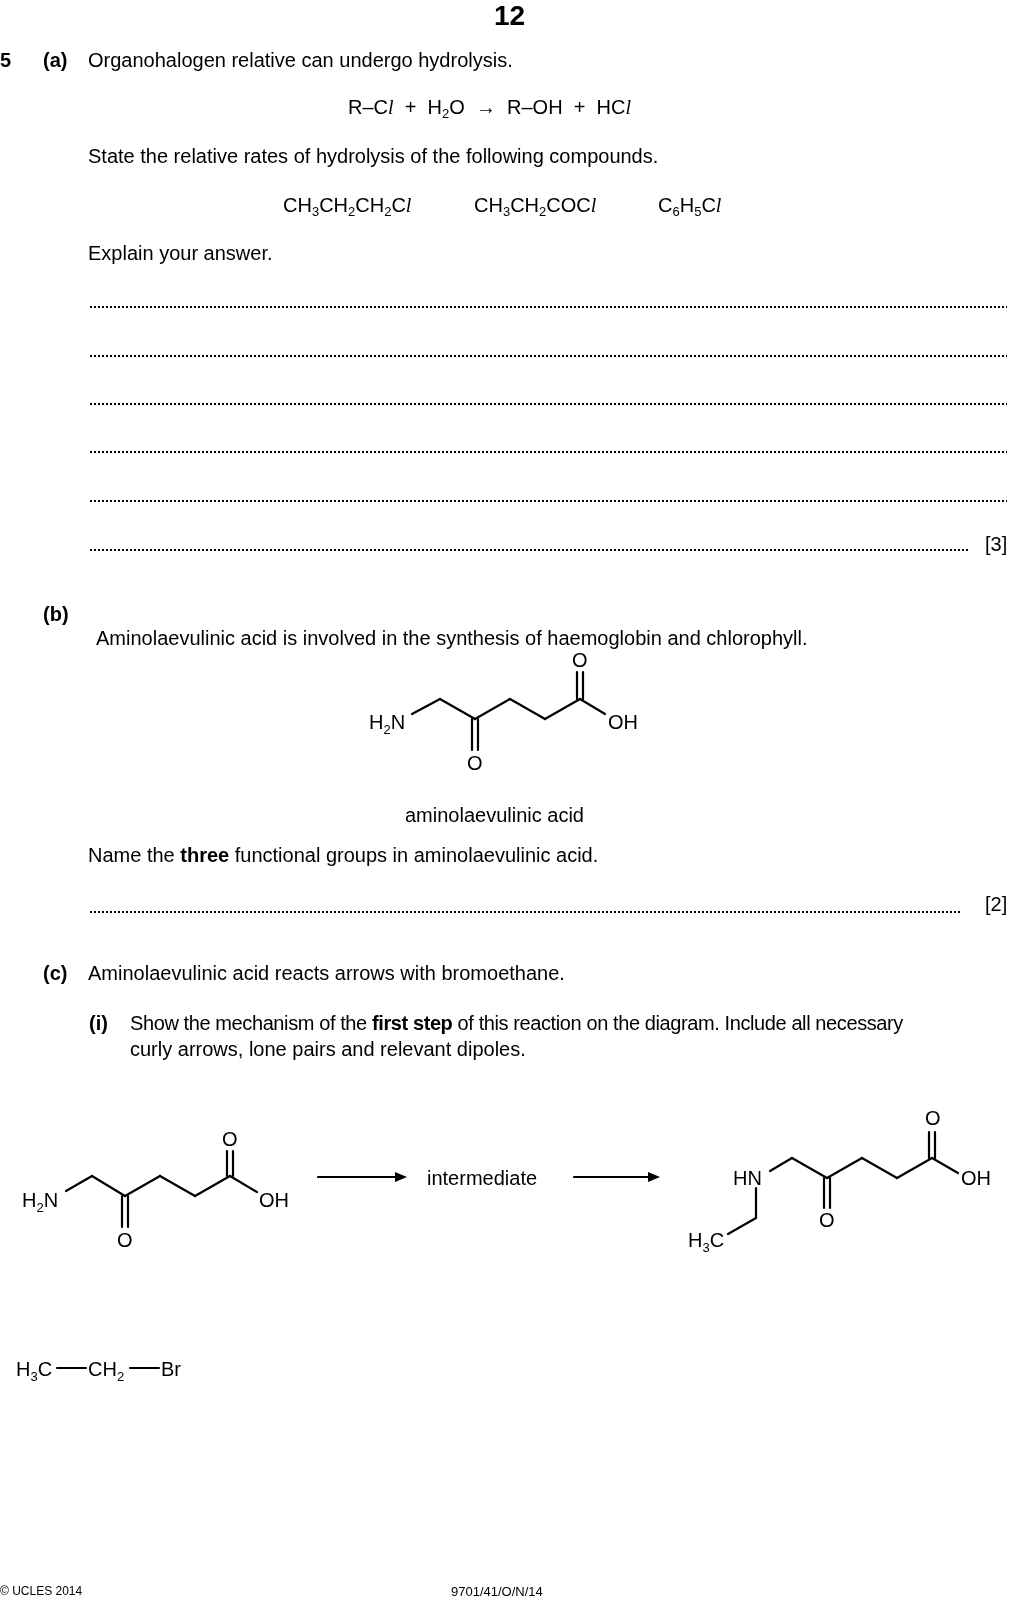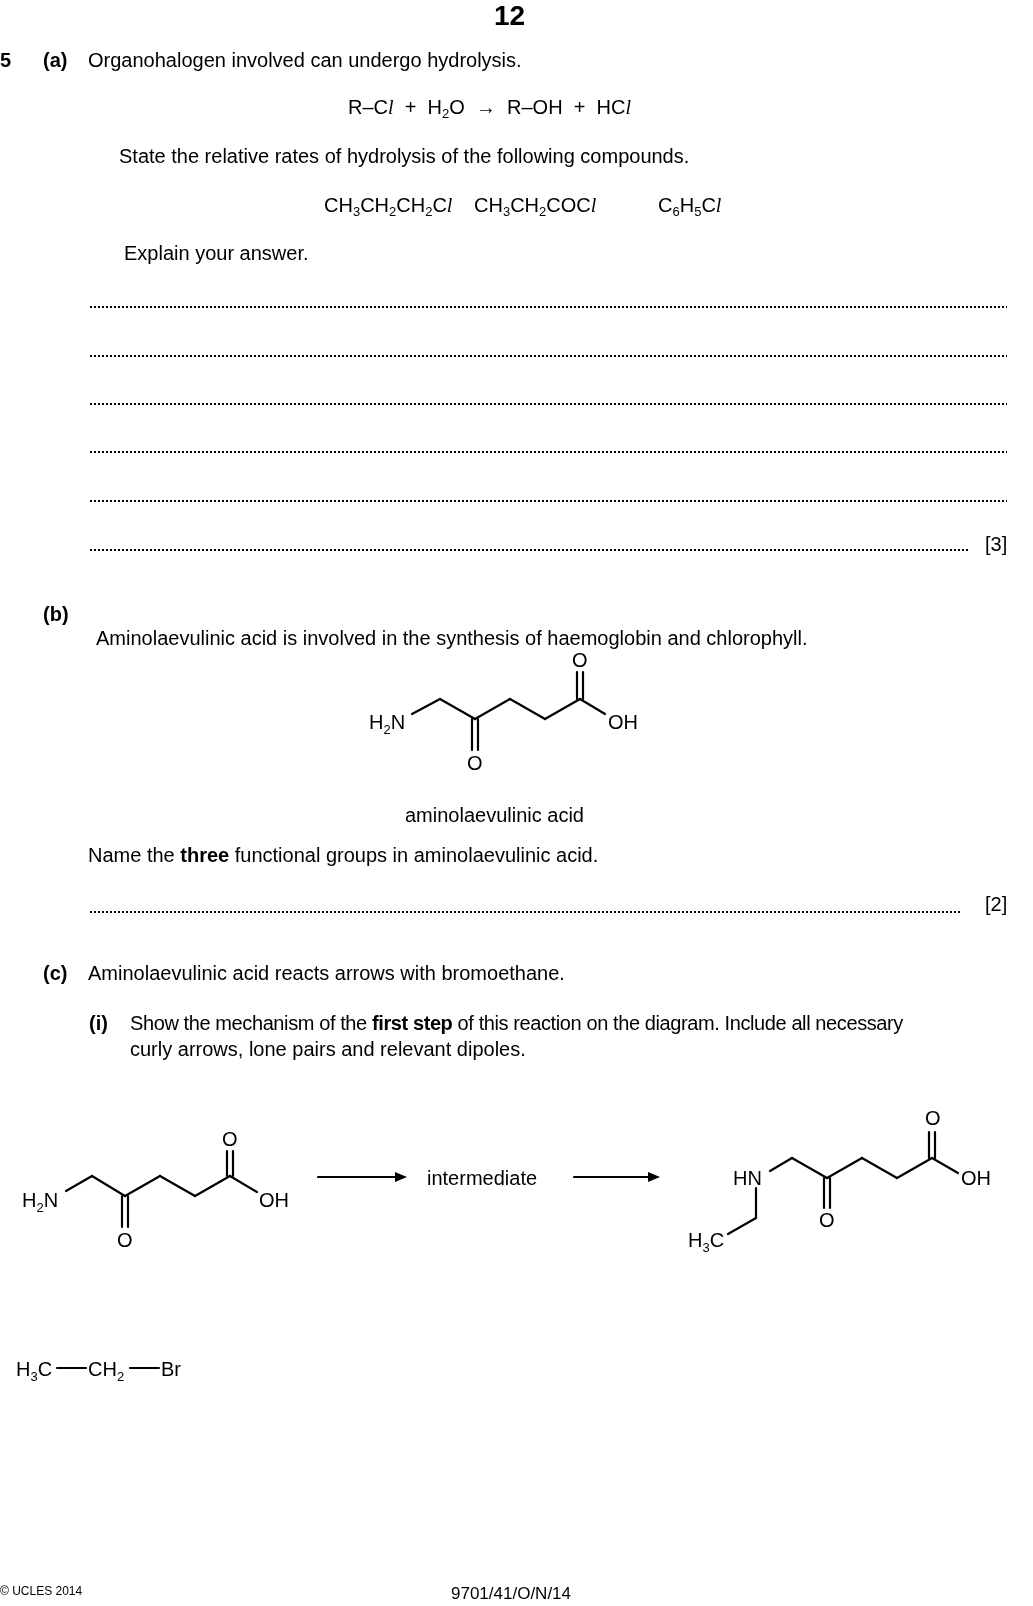--- a/index.html
+++ b/index.html
@@ -20,45 +20,45 @@
   svg text { font-family: "Liberation Sans", sans-serif; font-size: 20px; fill: #000; }
   svg .sub { font-size: 13px; }
 </style>
 </head>
 <body>
 
 <div class="abs bold" style="left:494px; top:0px; font-size:28px;">12</div>
 
 <div class="abs bold" style="left:0px; top:49px;">5</div>
 <div class="abs bold" style="left:43px; top:49px;">(a)</div>
-<div class="abs" style="left:88px; top:49px;">Organohalogen involved can undergo hydrolysis.</div>
+<div class="abs" style="left:88px; top:49px;">Organohalogen relative can undergo hydrolysis.</div>
 
 <div class="abs" style="left:348px; top:96px;">
   <span>R–C</span><span class="ital">l</span>
   &nbsp;<span>+</span>&nbsp;
   <span>H</span><sub>2</sub><span>O</span>
   &nbsp;<span>→</span>&nbsp;
   <span>R–OH</span>
   &nbsp;<span>+</span>&nbsp;
   <span>HC</span><span class="ital">l</span>
 </div>
 
-<div class="abs" style="left:88px; top:145px;margin-left:31px;">State the relative rates of hydrolysis of the following compounds.</div>
+<div class="abs" style="left:88px; top:145px;">State the relative rates of hydrolysis of the following compounds.</div>
 
-<div class="abs" style="left:283px; top:194px;margin-left:41px;">
+<div class="abs" style="left:283px; top:194px;">
   <span>CH</span><sub>3</sub><span>CH</span><sub>2</sub><span>CH</span><sub>2</sub><span>C</span><span class="ital">l</span>
 </div>
 <div class="abs" style="left:474px; top:194px;">
   <span>CH</span><sub>3</sub><span>CH</span><sub>2</sub><span>COC</span><span class="ital">l</span>
 </div>
 <div class="abs" style="left:658px; top:194px;">
   <span>C</span><sub>6</sub><span>H</span><sub>5</sub><span>C</span><span class="ital">l</span>
 </div>
 
-<div class="abs" style="left:88px; top:242px;margin-left:36px;">Explain your answer.</div>
+<div class="abs" style="left:88px; top:242px;">Explain your answer.</div>
 
 <div class="dots" style="top:306px; width:918px;"></div>
 <div class="dots" style="top:355px; width:918px;"></div>
 <div class="dots" style="top:403px; width:918px;"></div>
 <div class="dots" style="top:451px; width:918px;"></div>
 <div class="dots" style="top:500px; width:918px;"></div>
 <div class="dots" style="top:549px; width:880px;"></div>
 <div class="mark" style="left:985px; top:533px;">[3]</div>
 
 <div class="abs bold" style="left:43px; top:603px;">(b)</div>
@@ -147,13 +147,13 @@
   <text x="819" y="132">O</text>
   <text x="925" y="30">O</text>
   <text x="961" y="90">OH</text>
 
   <text x="16" y="281"><tspan>H</tspan><tspan class="sub" dy="5">3</tspan><tspan dy="-5">C</tspan></text>
   <text x="88" y="281"><tspan>CH</tspan><tspan class="sub" dy="5">2</tspan></text>
   <text x="161" y="281">Br</text>
 </svg>
 
 <div class="abs" style="left:0px; top:1584px; font-size:12px;">© UCLES 2014</div>
-<div class="abs" style="left:451px; top:1584px; font-size:17px;">9701/41/O/N/14</div>
+<div class="abs" style="left:451px; top:1584px; font-size:13px;">9701/41/O/N/14</div>
 
 </body></html>

